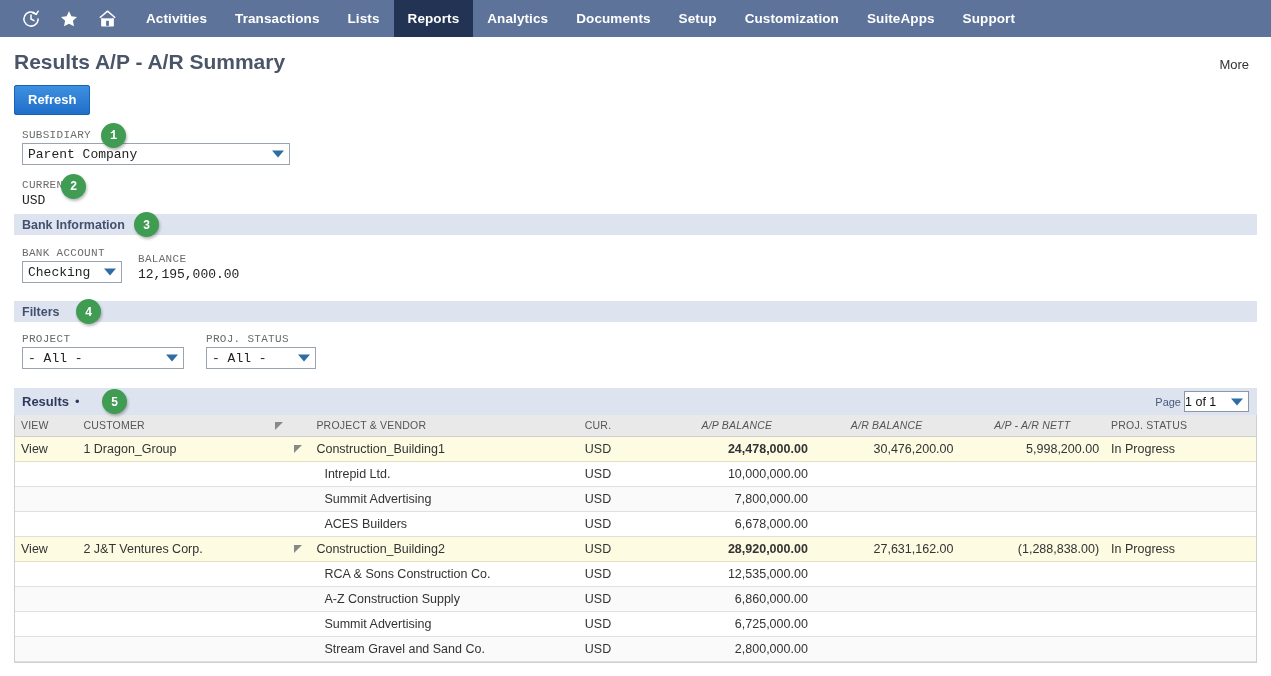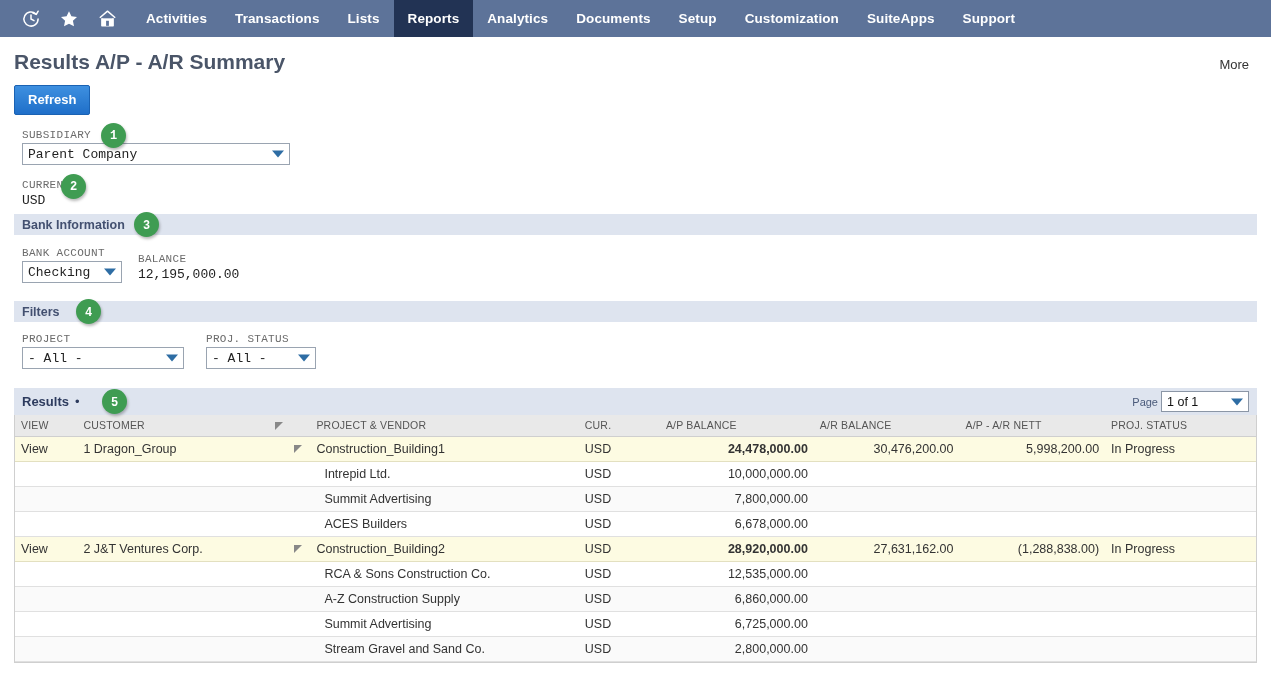--- a/index.html
+++ b/index.html
@@ -153,25 +153,24 @@
   .page-ctl {
     margin-left: auto;
     display: flex;
     align-items: center;
     gap: 3px;
   }
   .page-ctl-label { font-size: 11px; color: #4a5a7a; }
   .page-select {
     border: 1px solid #8b96a6;
     background: #ffffff;
-    width: 88px; height: 21px;
+    width: 65px; height: 21px;
     font-size: 12.5px;
     color: #111;
     display: flex; align-items: center;
-    padding-left: 5px;
     position: relative;
     cursor: pointer;
   }
   .page-select .caret {
     position: absolute; right: 5px; top: 50%;
     transform: translateY(-50%);
     width: 0; height: 0;
     border-left: 6px solid transparent;
     border-right: 6px solid transparent;
     border-top: 7px solid #2e6da4;
@@ -210,21 +209,21 @@
     font-weight: normal;
     color: #555555;
     text-align: left;
     padding: 4px 6px 4px 6px;
     letter-spacing: 0.2px;
     height: 21px;
     white-space: nowrap;
     border-bottom: 1px solid #cfcfcf;
     cursor: pointer;
   }
-  table.results th.num { text-align: left; }
+  table.results th.num { text-align: center; font-style: italic; }
   table.results td {
     font-size: 12.5px;
     color: #333333;
     padding: 5px 6px;
     border-bottom: 1px solid #e0e0e0;
     height: 25px;
     white-space: nowrap;
     overflow: hidden;
   }
   tr.group-row td {

